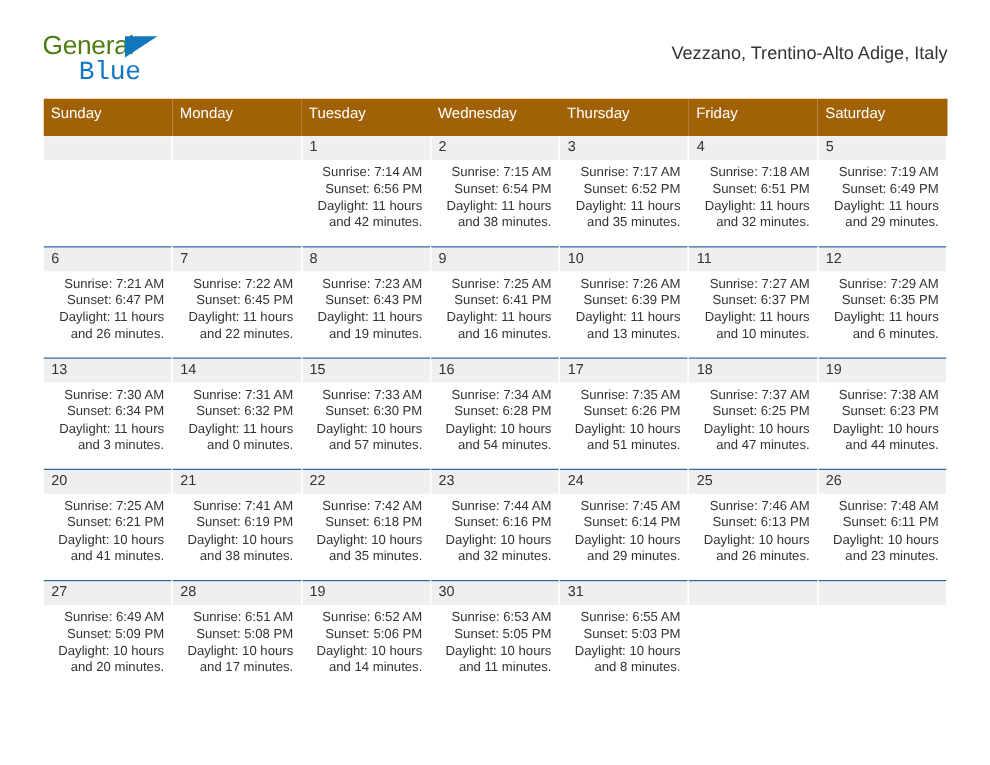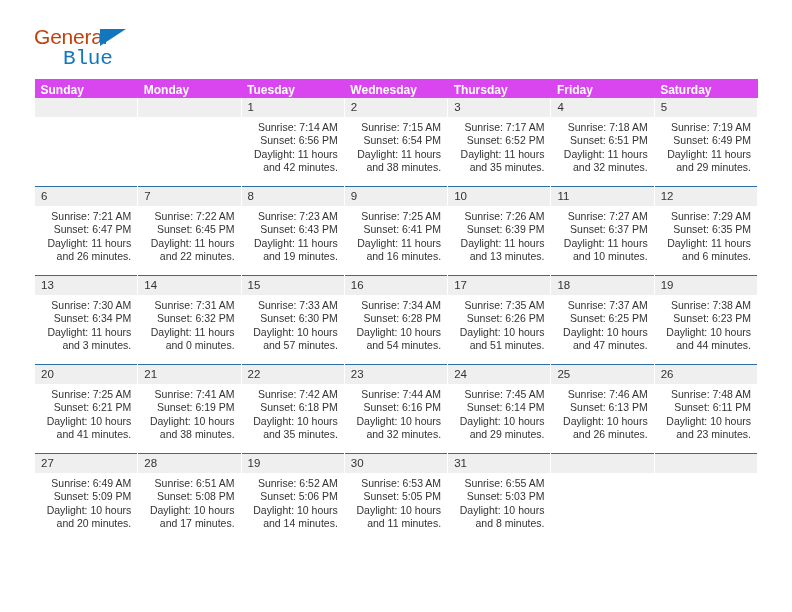--- a/index.html
+++ b/index.html
@@ -38,21 +38,21 @@
     width: 120px;
     height: 48px;
     flex: none;
   }
   .logo-general {
     position: absolute;
     left: 0;
     top: 0;
     font-size: 21px;
     letter-spacing: -0.2px;
-    color: #c2410c;
+    color: #4d7c0f;
     line-height: 1;
   }
   .logo-tri {
     position: absolute;
     left: 66px;
     top: 3px;
     width: 0;
     height: 0;
     border-left: 26px solid #1277bf;
     border-bottom: 17px solid transparent;
@@ -89,26 +89,26 @@
 
   
   .calendar {
     margin-top: 7px;
     width: 724px;
     border-collapse: collapse;
     table-layout: fixed;
   }
 
   .calendar th {
-    background: #d946ef;
+    background: #a16207;
     color: #ffffff;
-    font-weight: bold;
+    font-weight: normal;
     font-size: 12px;
     text-align: left;
-    padding: 4px 0 1px 6px;
+    padding: 4px 0 12px 6px;
     height: 12px;
     border: none;
   }
 
   .calendar td {
     vertical-align: top;
     padding: 0;
     border-left: 1px solid #ffffff;
     border-right: 1px solid #ffffff;
     border-top: 1px solid #2e6da4;
@@ -151,20 +151,21 @@
 
   <div class="topbar">
 
     <div class="logo">
       <span class="logo-general">General</span>
       <span class="logo-tri"></span>
       <span class="logo-blue">Blue</span>
     </div>
 
     <div class="titles">
+      <div class="cal-sub">Vezzano, Trentino-Alto Adige, Italy</div>
     </div>
 
   </div>
 
   <table class="calendar">
     <thead>
       <tr>
         <th>Sunday</th>
         <th>Monday</th>
         <th>Tuesday</th>

